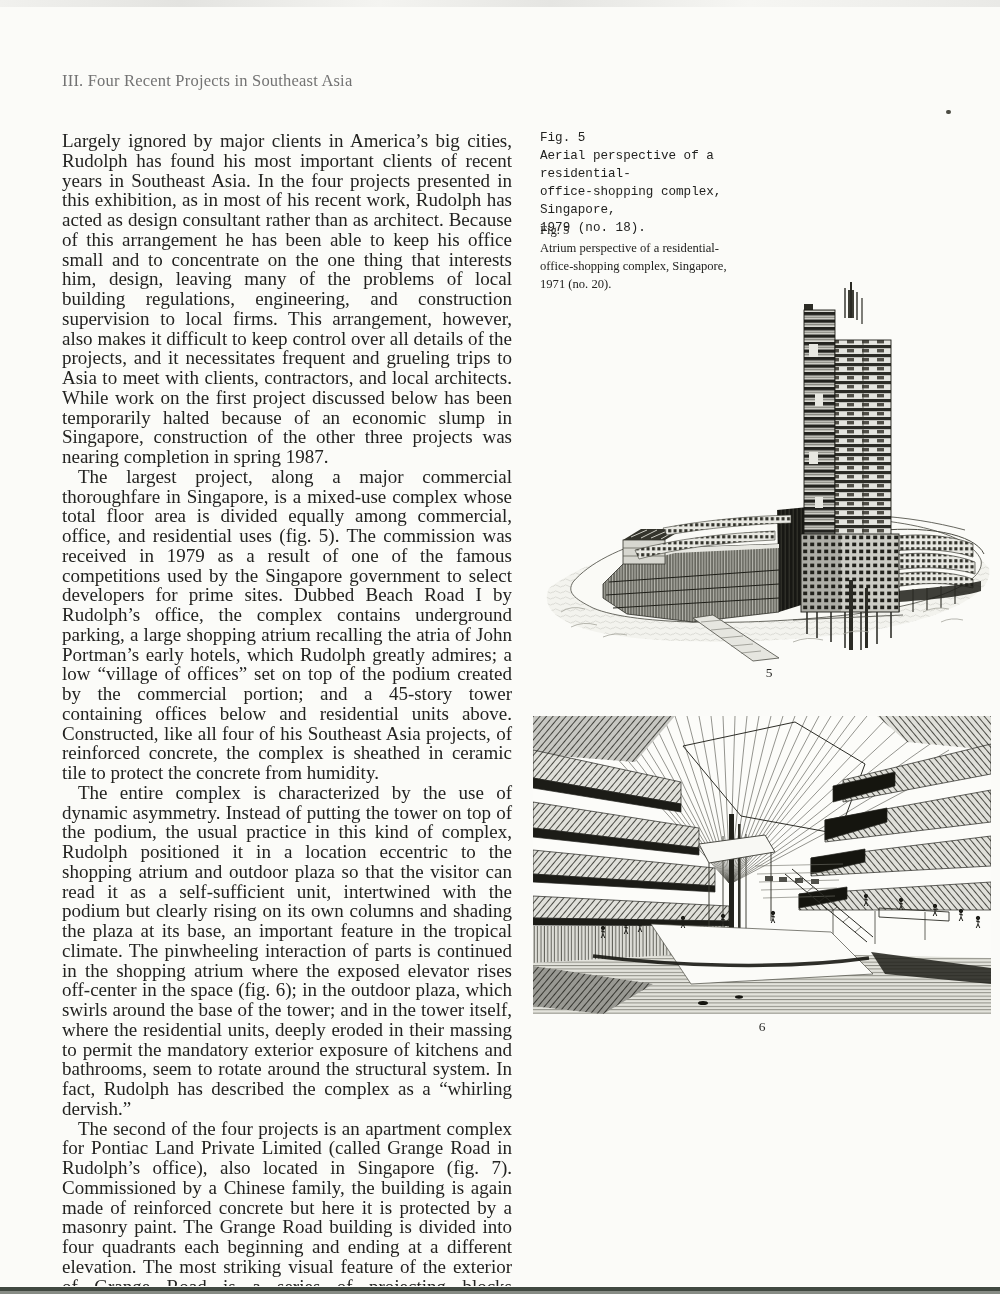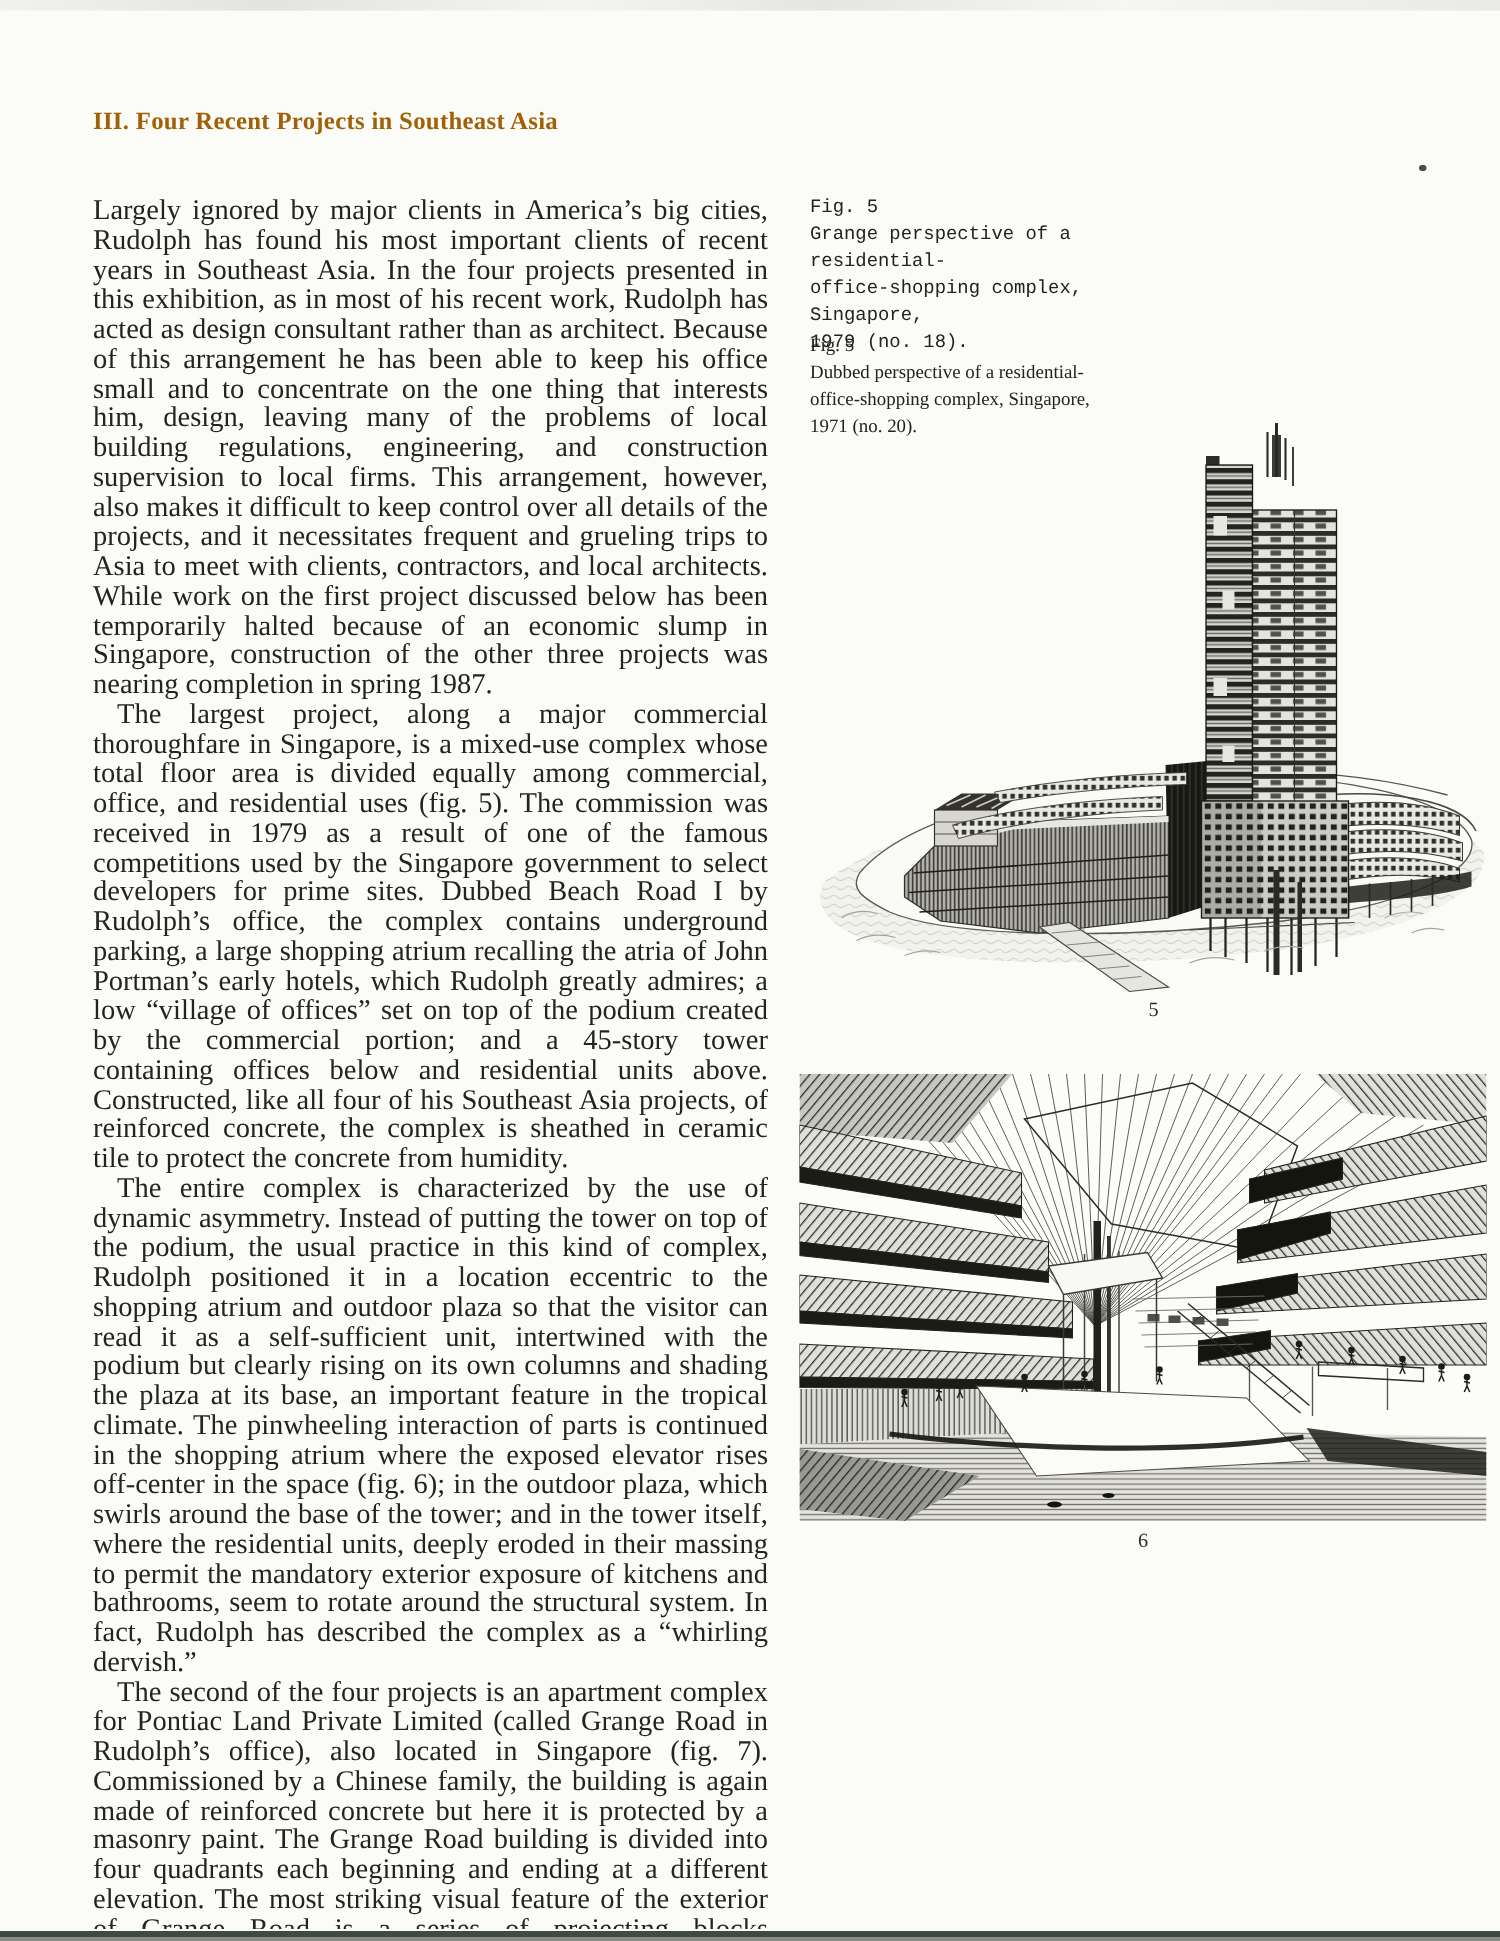--- a/index.html
+++ b/index.html
@@ -15,21 +15,21 @@
   .scan-bottom{
     position:absolute;bottom:0;left:0;width:100%;height:8px;
     background:linear-gradient(180deg,#fdfdfb 0 1px,#414941 1px 5px,#878c85 5px 8px);
   }
   .scan-speck{
     position:absolute;left:946px;top:110px;width:5px;height:4px;
     border-radius:2px;background:#4c4c44;
   }
   .page-title{
     position:absolute;left:62px;top:27px;
-    font-size:16.5px;font-weight:bold;letter-spacing:.2px;color:#a16207;margin-top:44px;
+    font-size:16.5px;font-weight:normal;letter-spacing:.2px;color:#737373;margin-top:44px;
   }
   .body-col{
     position:absolute;left:62px;top:131px;width:450px;
     font-size:19px;line-height:19.75px;text-align:justify;color:#232321;
   }
   .body-col p{margin:0;}
   .body-col p + p{text-indent:16px;}
   .caption{
     position:absolute;left:540px;width:220px;
     font-size:12.6px;line-height:18.1px;color:#26262
@@ -60,28 +60,28 @@
 
   <div class="body-col">
     <p>Largely ignored by major clients in America’s big cities, Rudolph has found his most important clients of recent years in Southeast Asia. In the four projects presented in this exhibition, as in most of his recent work, Rudolph has acted as design consultant rather than as architect. Because of this arrangement he has been able to keep his office small and to concentrate on the one thing that interests him, design, leaving many of the problems of local building regulations, engineering, and construction supervision to local firms. This arrangement, however, also makes it difficult to keep control over all details of the projects, and it necessitates frequent and grueling trips to Asia to meet with clients, contractors, and local architects. While work on the first project discussed below has been temporarily halted because of an economic slump in Singapore, construction of the other three projects was nearing completion in spring 1987.</p>
     <p>The largest project, along a major commercial thoroughfare in Singapore, is a mixed-use complex whose total floor area is divided equally among commercial, office, and residential uses (fig. 5). The commission was received in 1979 as a result of one of the famous competitions used by the Singapore government to select developers for prime sites. Dubbed Beach Road I by Rudolph’s office, the complex contains underground parking, a large shopping atrium recalling the atria of John Portman’s early hotels, which Rudolph greatly admires; a low “village of offices” set on top of the podium created by the commercial portion; and a 45-story tower containing offices below and residential units above. Constructed, like all four of his Southeast Asia projects, of reinforced concrete, the complex is sheathed in ceramic tile to protect the concrete from humidity.</p>
     <p>The entire complex is characterized by the use of dynamic asymmetry. Instead of putting the tower on top of the podium, the usual practice in this kind of complex, Rudolph positioned it in a location eccentric to the shopping atrium and outdoor plaza so that the visitor can read it as a self-sufficient unit, intertwined with the podium but clearly rising on its own columns and shading the plaza at its base, an important feature in the tropical climate. The pinwheeling interaction of parts is continued in the shopping atrium where the exposed elevator rises off-center in the space (fig. 6); in the outdoor plaza, which swirls around the base of the tower; and in the tower itself, where the residential units, deeply eroded in their massing to permit the mandatory exterior exposure of kitchens and bathrooms, seem to rotate around the structural system. In fact, Rudolph has described the complex as a “whirling dervish.”</p>
     <p>The second of the four projects is an apartment complex for Pontiac Land Private Limited (called Grange Road in Rudolph’s office), also located in Singapore (fig. 7). Commissioned by a Chinese family, the building is again made of reinforced concrete but here it is protected by a masonry paint. The Grange Road building is divided into four quadrants each beginning and ending at a different elevation. The most striking visual feature of the exterior of Grange Road is a series of projecting blocks cantilevered well forward of the structural columns (fig. 8). Inverting the usual logic found in buildings in cooler climates where the pub-</p>
   </div>
 
   <div class="caption cap-5">
     <div>Fig. 5</div>
-    <div>Grange perspective of a residential-</div>
+    <div>Aerial perspective of a residential-</div>
     <div>office-shopping complex, Singapore,</div>
     <div>1979 (no. 18).</div>
   </div>
 
   <div class="caption cap-6">
     <div>Fig. 5</div>
-    <div>Dubbed perspective of a residential-</div>
+    <div>Atrium perspective of a residential-</div>
     <div>office-shopping complex, Singapore,</div>
     <div>1971 (no. 20).</div>
   </div>
 
   <div class="figure fig-5">
     <svg viewBox="0 0 452 380" xmlns="http://www.w3.org/2000/svg">
       <defs>
         <pattern id="p5floorA" width="6" height="7.5" patternUnits="userSpaceOnUse">
           <rect width="6" height="7.5" fill="#d8d8d2"></rect>
             <rect width="6" height="3.4" fill="#23231f"></rect>

